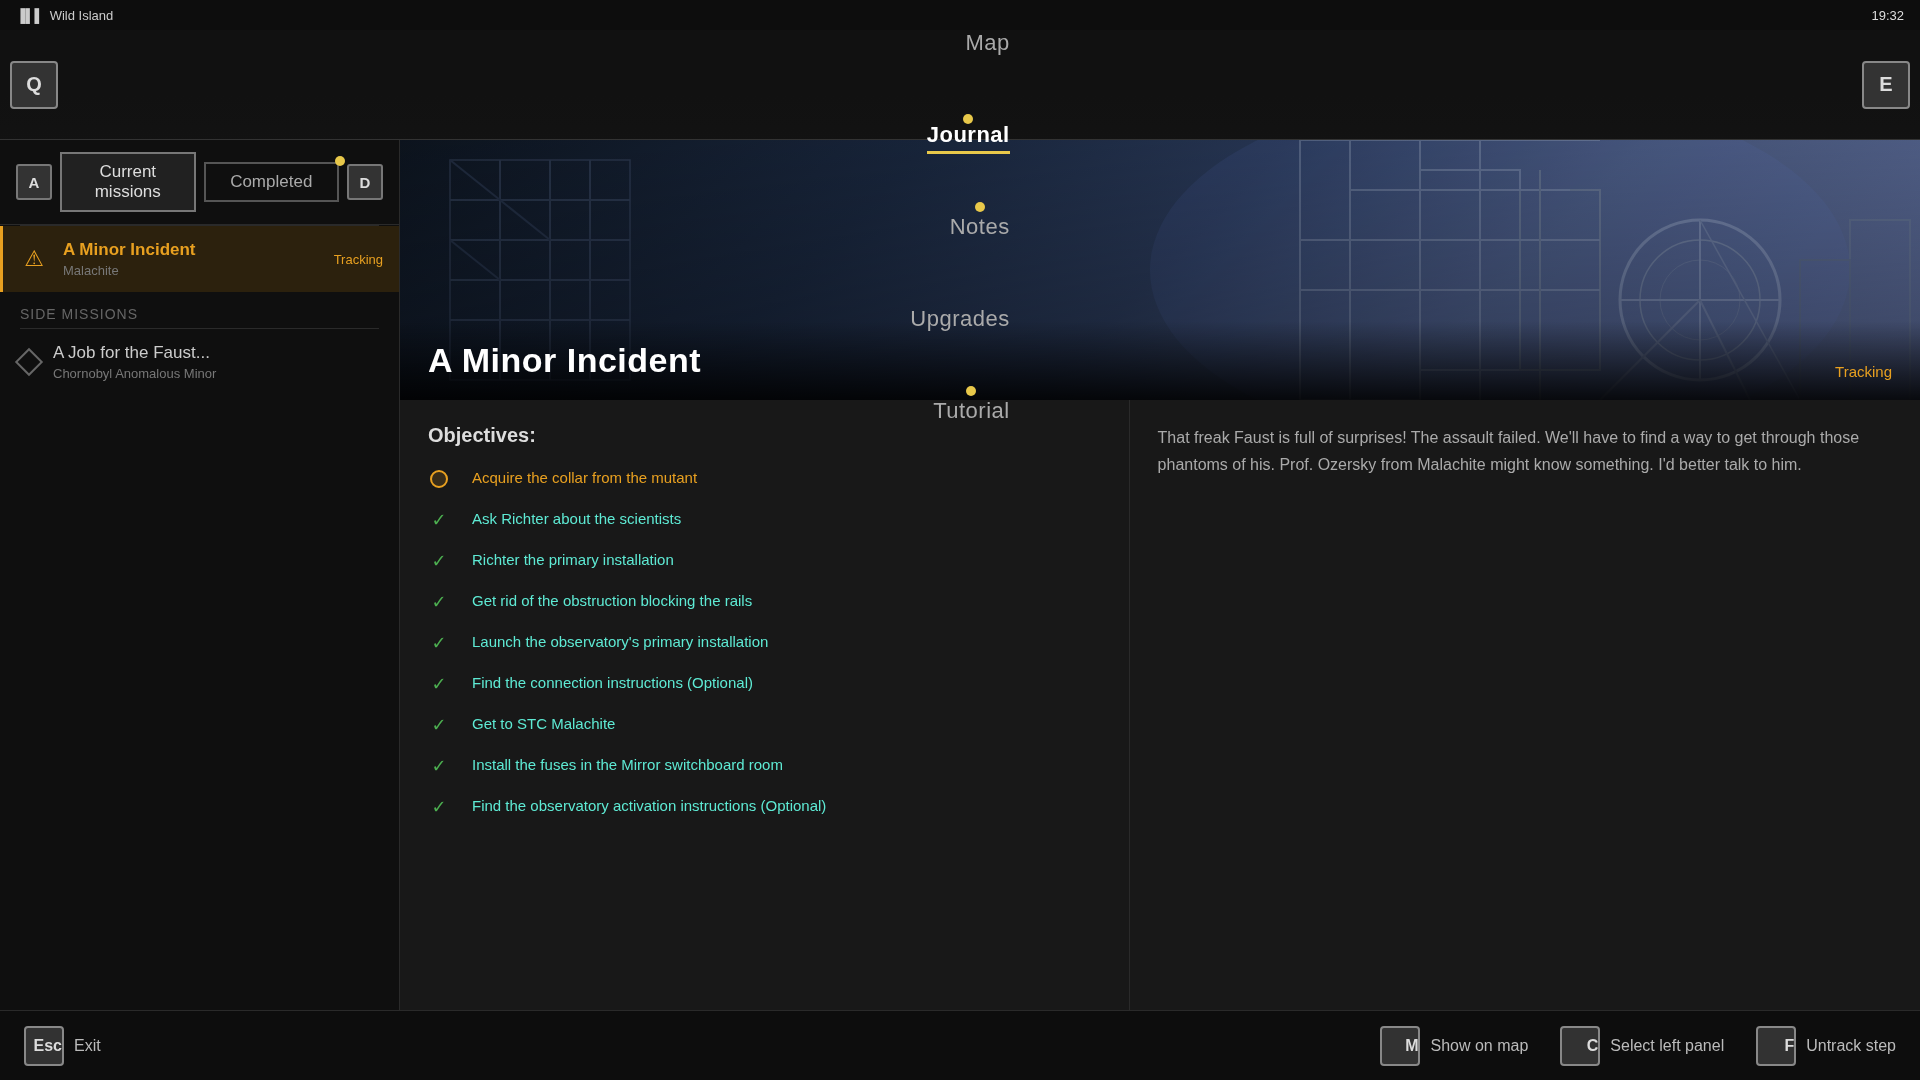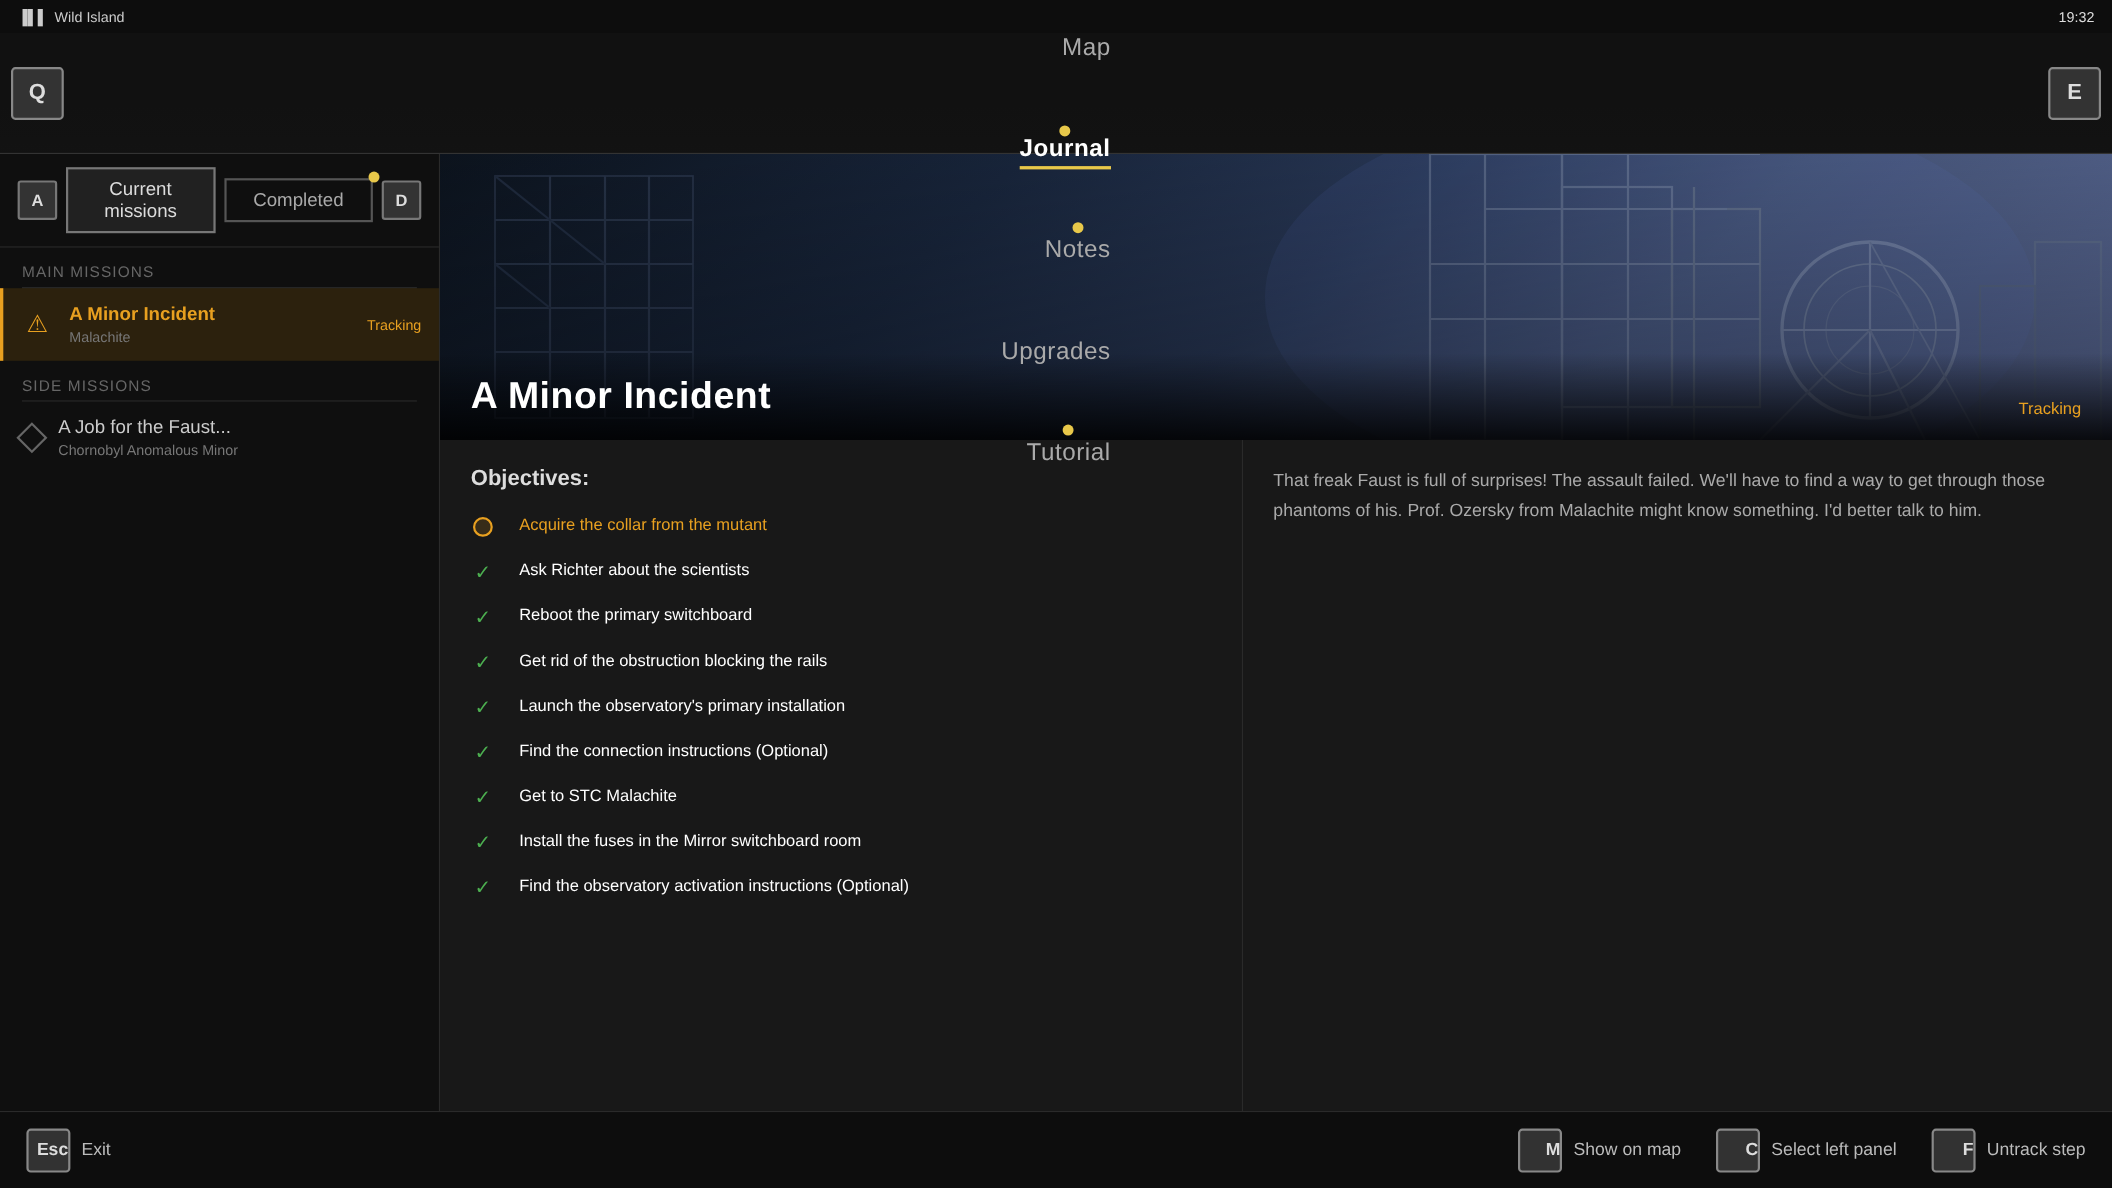--- a/index.html
+++ b/index.html
@@ -364,21 +364,21 @@
     }
     .obj-text {
       font-size: 15px;
       color: #bbb;
       line-height: 1.4;
     }
     .obj-text.active {
       color: #e8a020;
     }
     .obj-text.done {
-      color: #ffffff;
+      color: #5eead4;
     }
 
     .description-text {
       font-size: 16px;
       color: #aaa;
       line-height: 1.7;
     }
 
     
     .bottom-bar {
@@ -479,23 +479,20 @@
         </div>
         <div class="tab-btn" style="position:relative;">
           <span>Completed</span>
           <div class="tab-dot"></div>
         </div>
         <div class="key-small">
           <span>D</span>
         </div>
       </div>
 
-      <div class="section-header">
-        <span>Main missions</span>
-      </div>
       <div class="section-divider"></div>
 
       <div class="mission-item active">
         <div class="mission-icon">
           <span class="mission-icon-orange">⚠</span>
         </div>
         <div class="mission-text">
           <div class="mission-name">A Minor Incident</div>
           <div class="mission-sub">Malachite</div>
         </div>
@@ -590,21 +587,21 @@
             <div class="obj-icon">
               <span class="obj-check">✓</span>
             </div>
             <div class="obj-text done">Ask Richter about the scientists</div>
           </div>
 
           <div class="objective-item">
             <div class="obj-icon">
               <span class="obj-check">✓</span>
             </div>
-            <div class="obj-text done">Reboot the primary switchboard</div>
+            <div class="obj-text done">Richter the primary installation</div>
           </div>
 
           <div class="objective-item">
             <div class="obj-icon">
               <span class="obj-check">✓</span>
             </div>
             <div class="obj-text done">Get rid of the obstruction blocking the rails</div>
           </div>
 
           <div class="objective-item">

